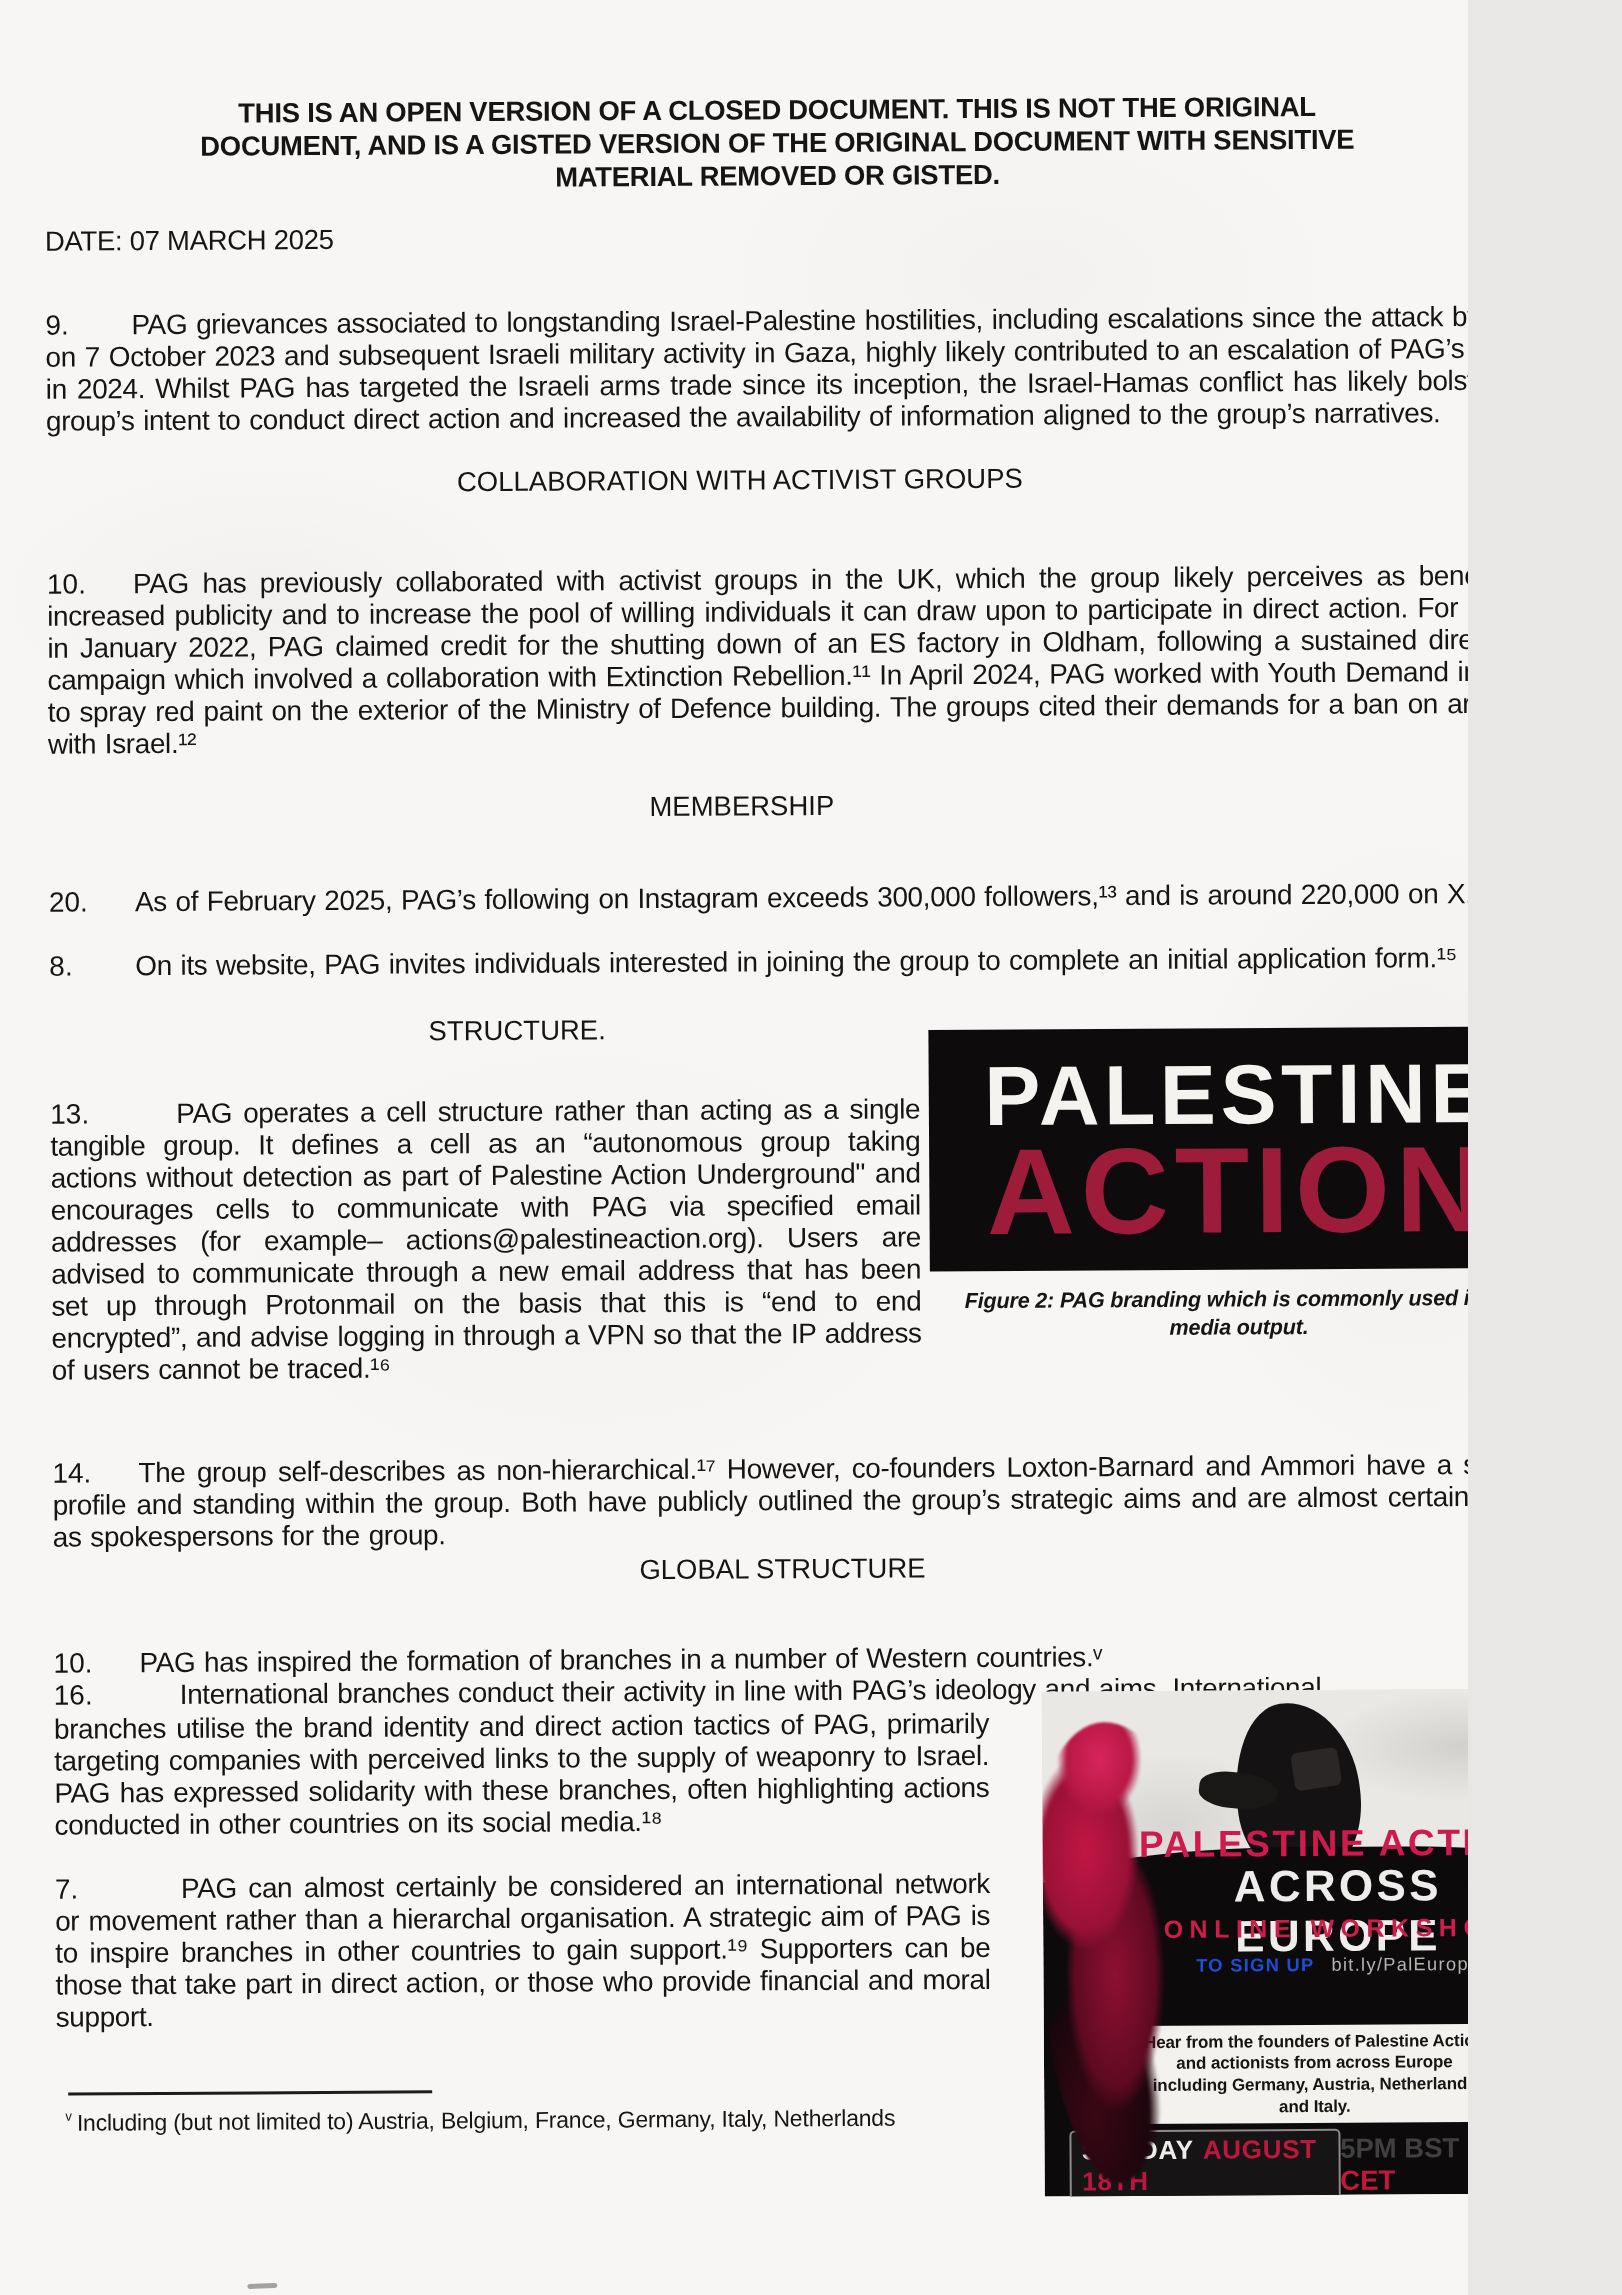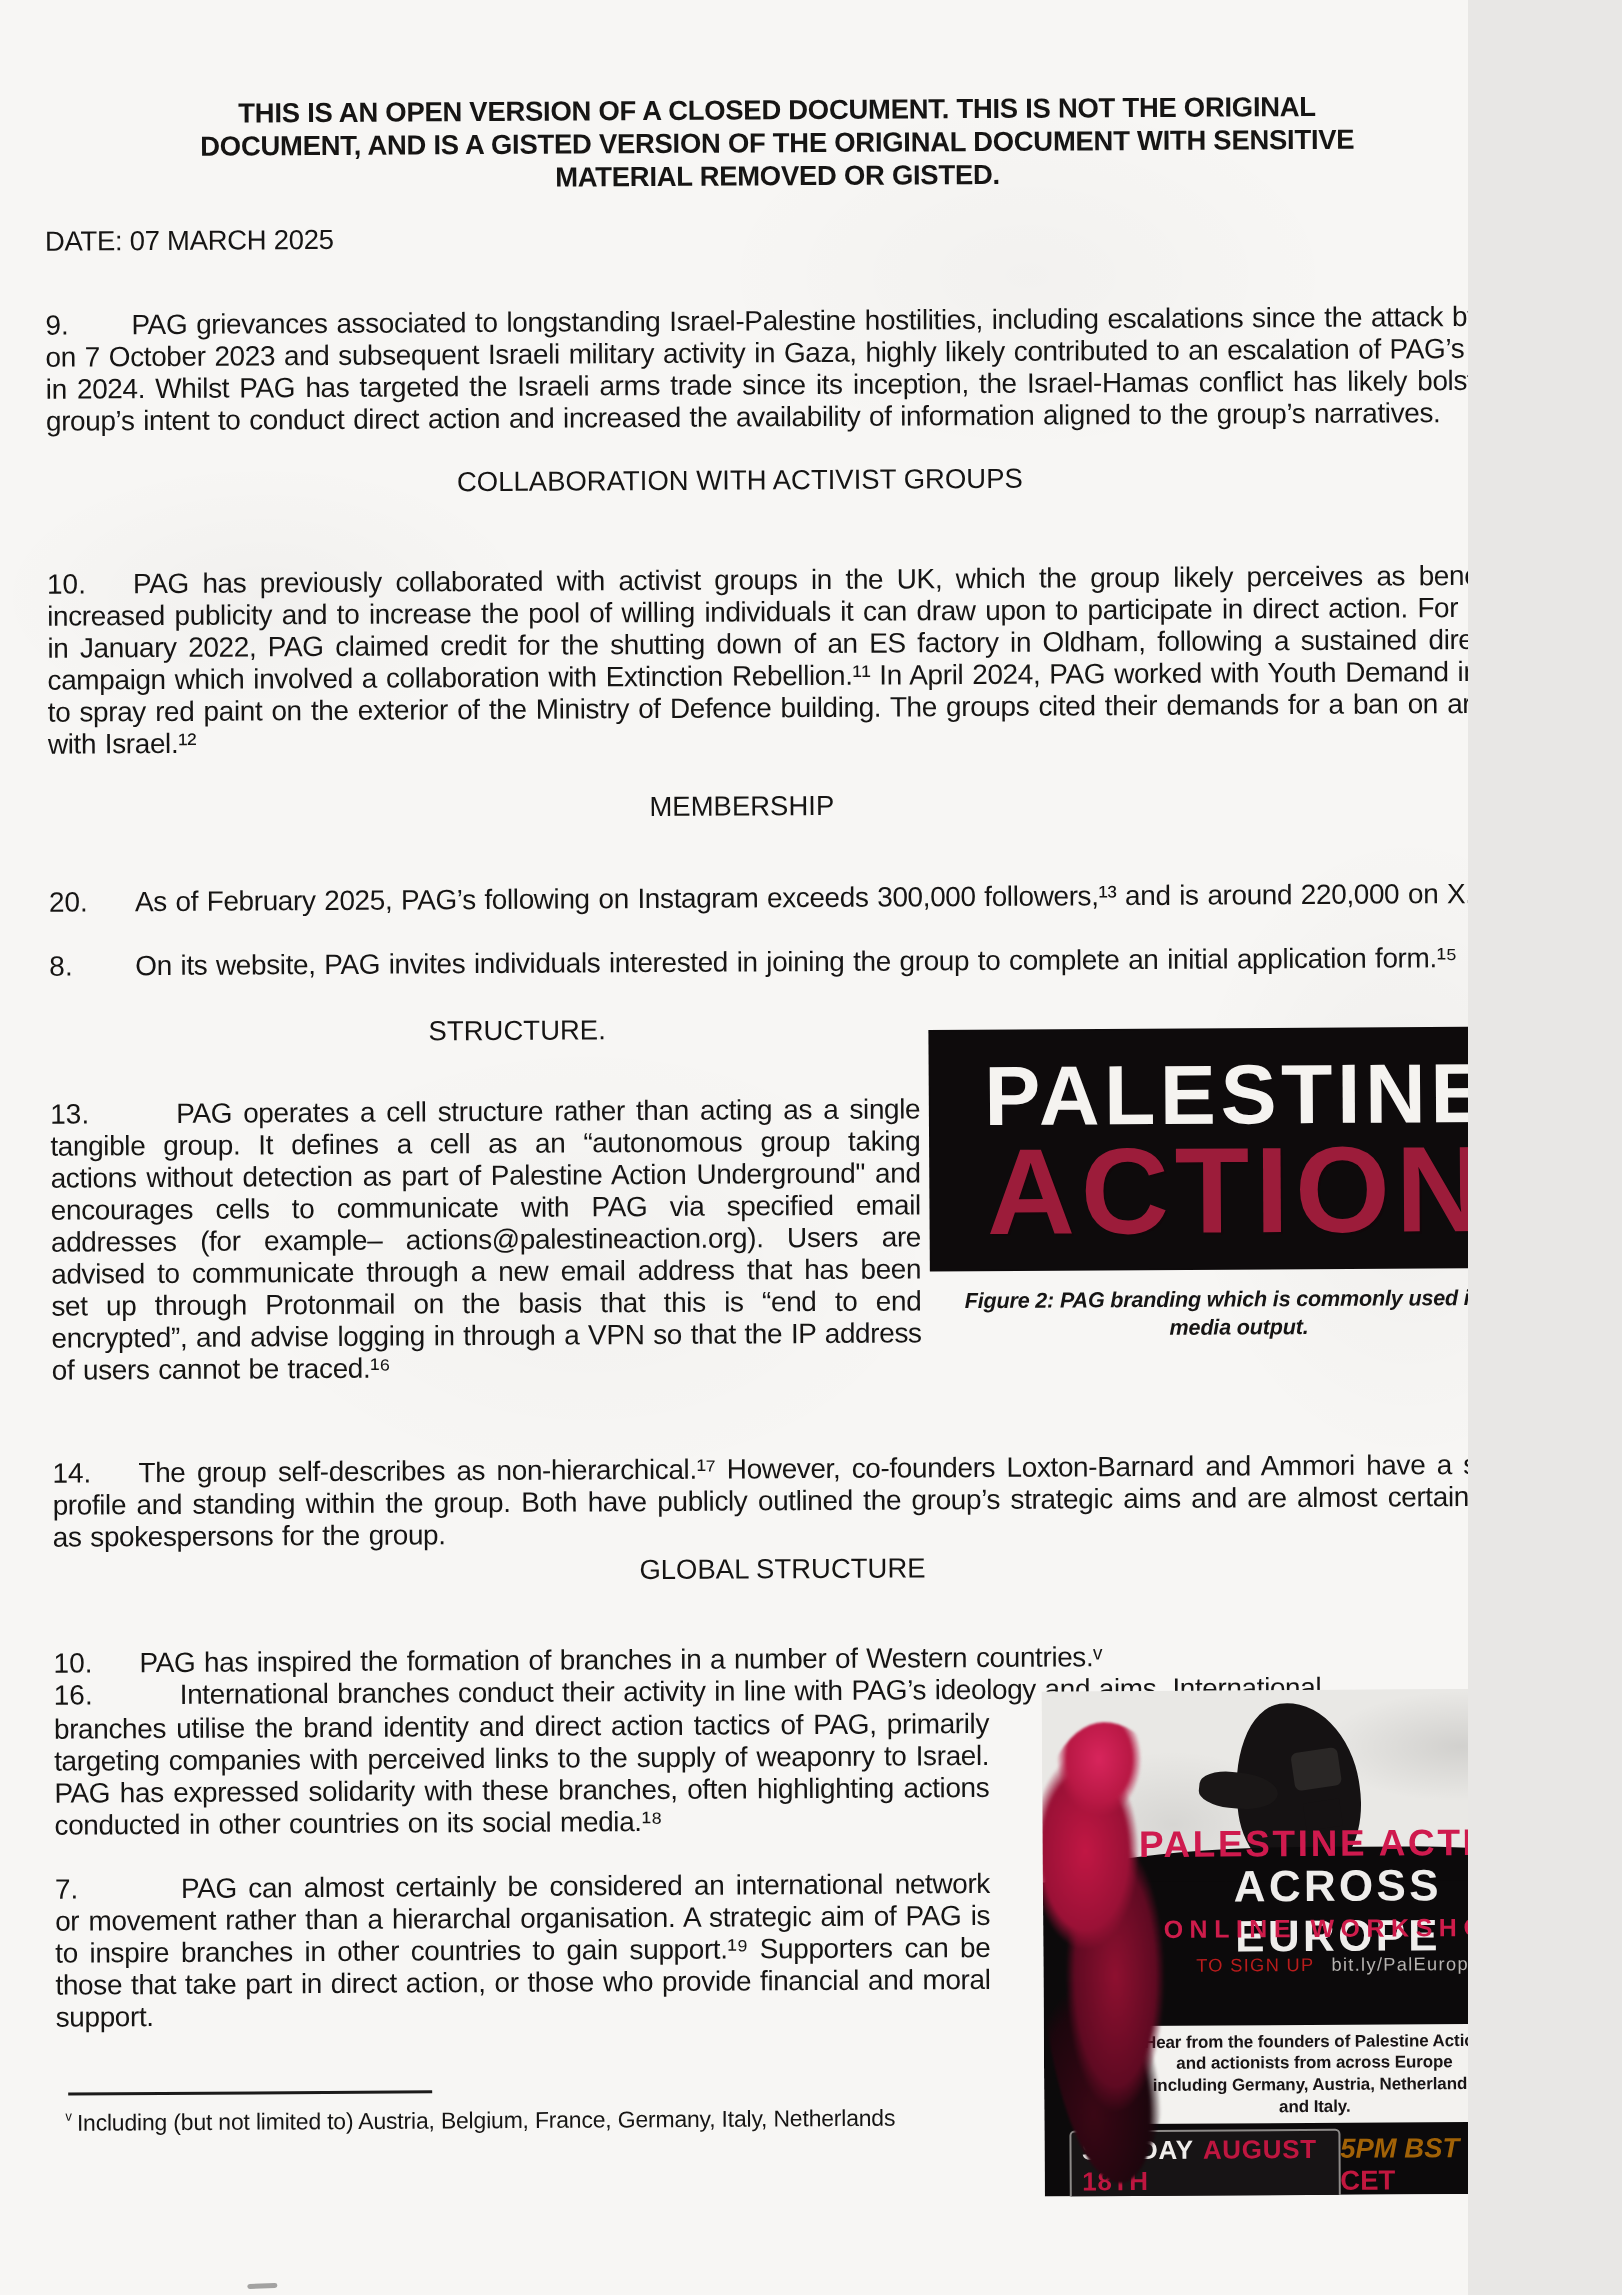--- a/index.html
+++ b/index.html
@@ -84,31 +84,31 @@
       radial-gradient(ellipse 79px 157px at 40% 85%, #3a0715 0%, #1c060d 70%, transparent 85%);
     border-radius:48% 52% 42% 58%/30% 26% 60% 70%;}
   .right-silhouette{position:absolute;right:-17px;top:262px;width:98px;height:243px;background:#121011;
     border-radius:55% 20% 10% 45%/40% 30% 10% 50%;
     box-shadow:-11.8px 26px 0 -6.5px #1a1516;}
   .poster-text{position:absolute;left:85px;right:18.3px;text-align:center;}
   .pt-title1{top:133px;color:#cf1a4e;font-weight:700;font-size:37px;letter-spacing:2.6px;}
   .pt-title2{top:171px;color:#efedeb;font-weight:700;font-size:44px;letter-spacing:3.3px;}
   .pt-sub{top:224px;color:#ce1c4b;font-weight:700;font-size:25px;letter-spacing:6.5px;}
   .pt-signup{top:264px;font-size:18.3px;letter-spacing:1.3px;}
-  .signup-label{color:#b91c1c;font-weight:400;margin-right:17px;}
+  .signup-label{color:#1d4ed8;font-weight:700;margin-right:17px;}
   .signup-url{color:#b6b3b0;}
   .info-box{position:absolute;left:77px;top:335px;width:387px;height:98px;background:#f3f2ef;border-radius:7.9px;
     display:flex;align-items:center;justify-content:center;padding:0 22px;box-sizing:border-box;}
   .info-text{color:#181415;font-weight:700;font-size:17px;line-height:21.6px;text-align:center;letter-spacing:-0.1px;}
   .datebar{position:absolute;left:25px;right:15.7px;top:454px;height:41px;display:flex;align-items:center;justify-content:space-between;}
   .date-box{border:2px solid #8d8a88;border-radius:5.2px;background:#171415;padding:2.6px 10.5px;font-weight:700;font-size:26px;letter-spacing:0.7px;}
   .d-day{color:#efedeb;}
   .d-date{color:#bf1640;margin-left:9.2px;}
   .d-time{font-weight:700;font-size:27.5px;}
-  .t-bst{color:#a16207;font-style:italic;}
+  .t-bst{color:#404040;}
   .t-sep{color:#cfccc9;margin:0 10.5px;font-weight:400;}
   .t-cet{color:#c2173f;}
 
   .smudge{left:190px;top:2280px;width:30px;height:5.2px;background:rgba(60,60,60,0.45);border-radius:2.6px;transform:rotate(-2deg);}
 </style>
 </head>
 <body>
 
 <div class="sheet">
   <div class="content">

